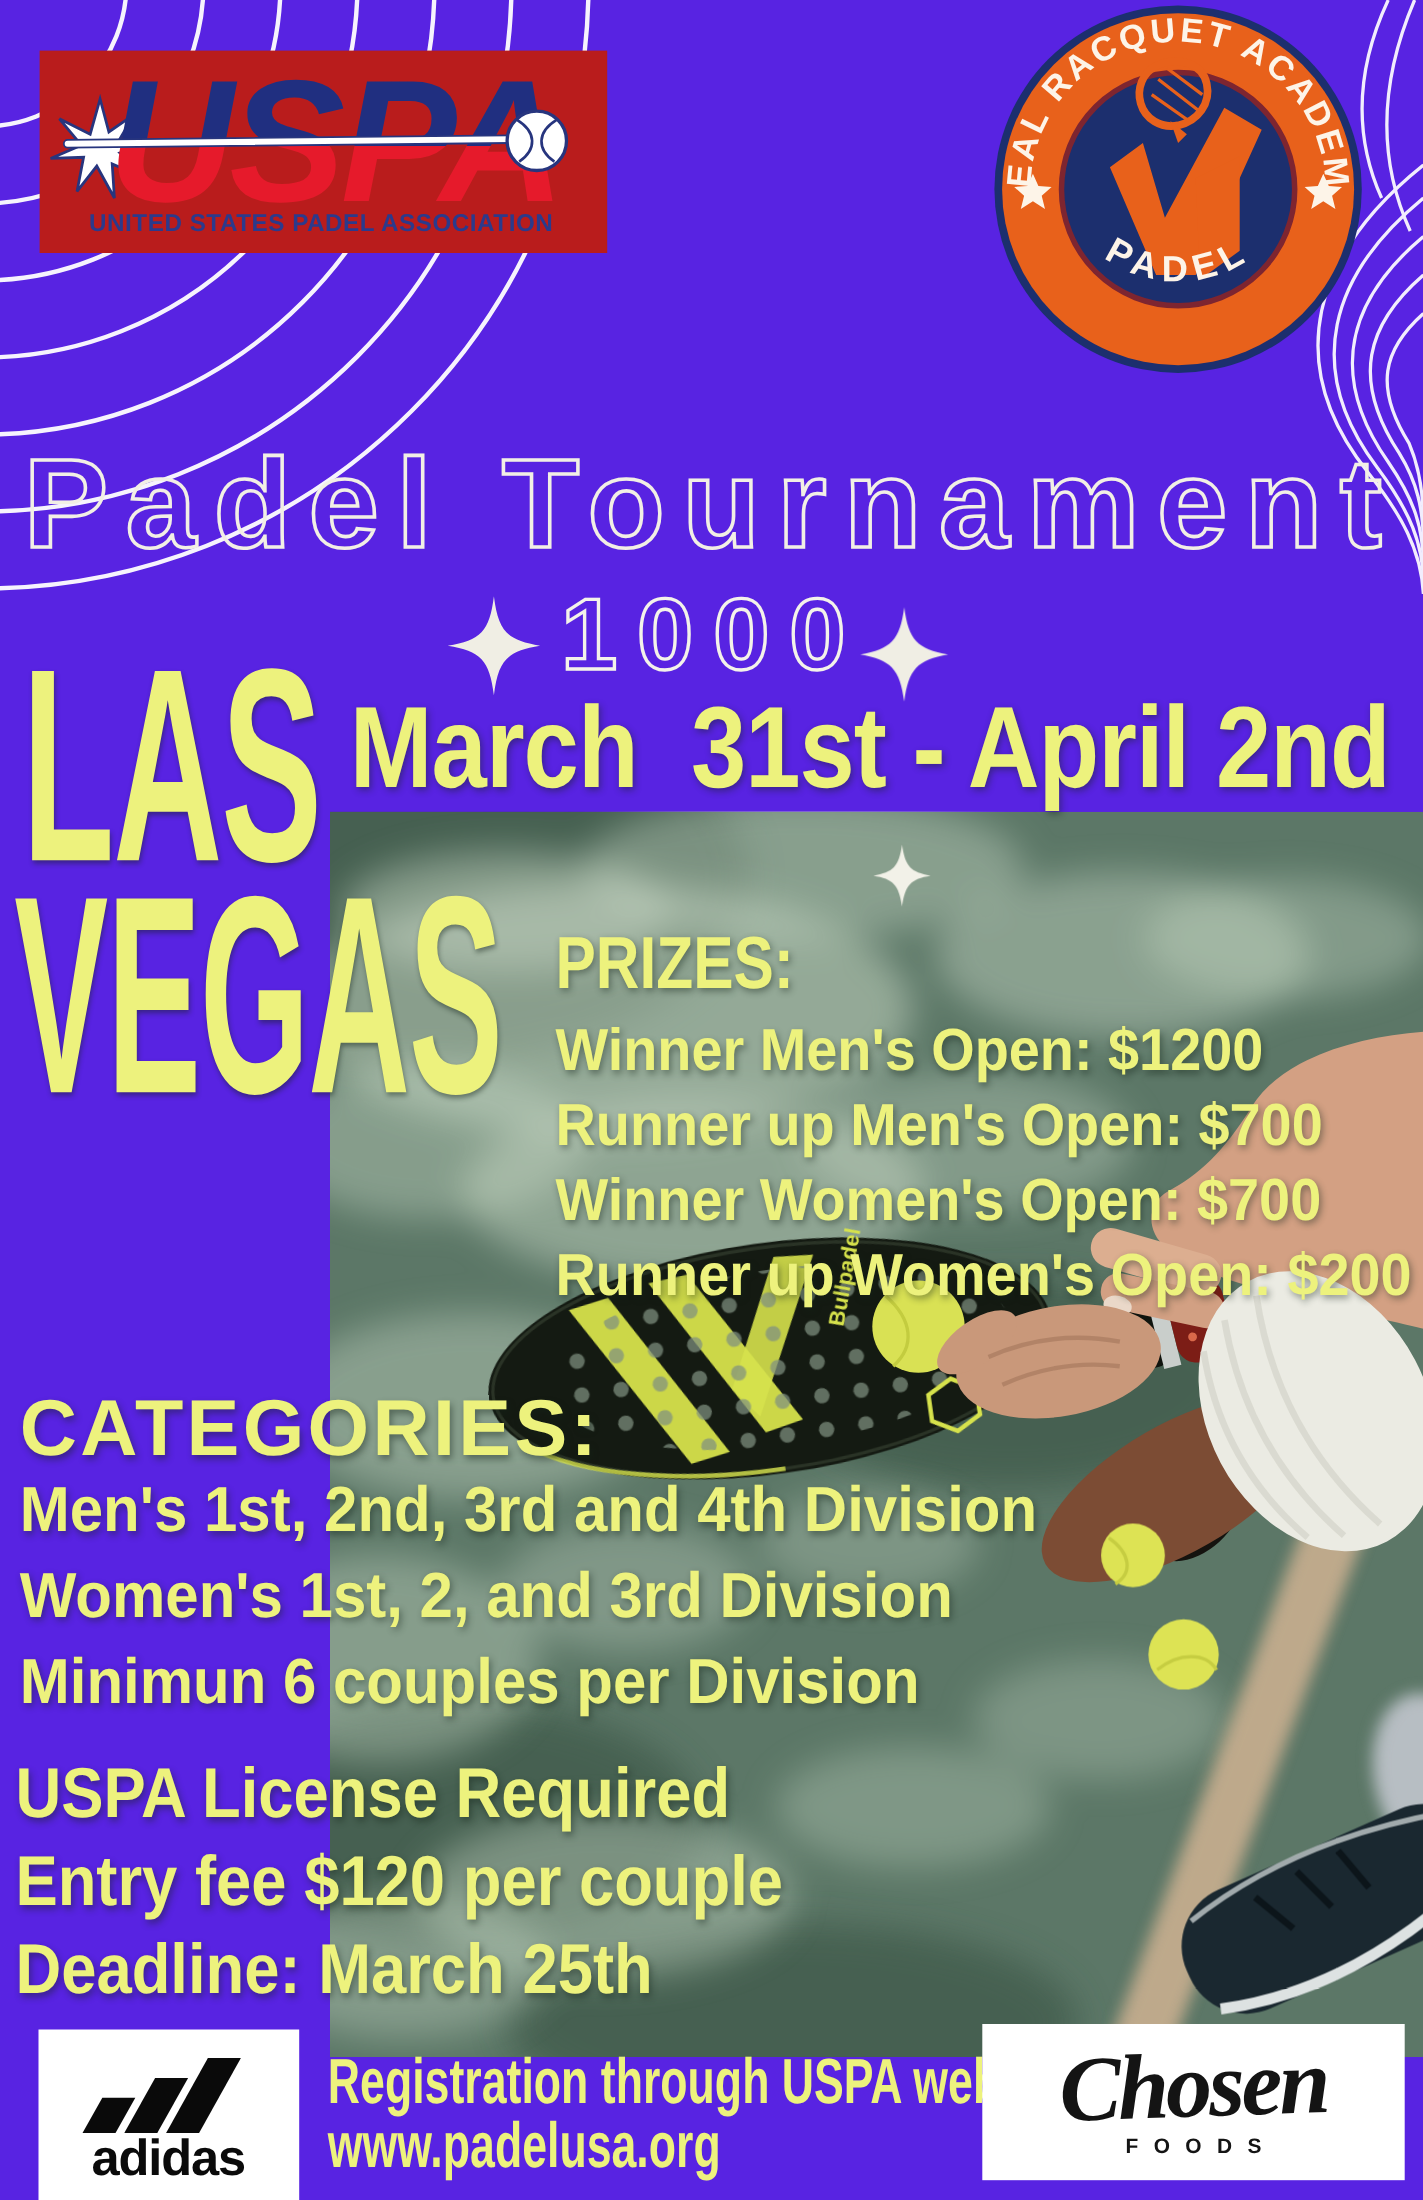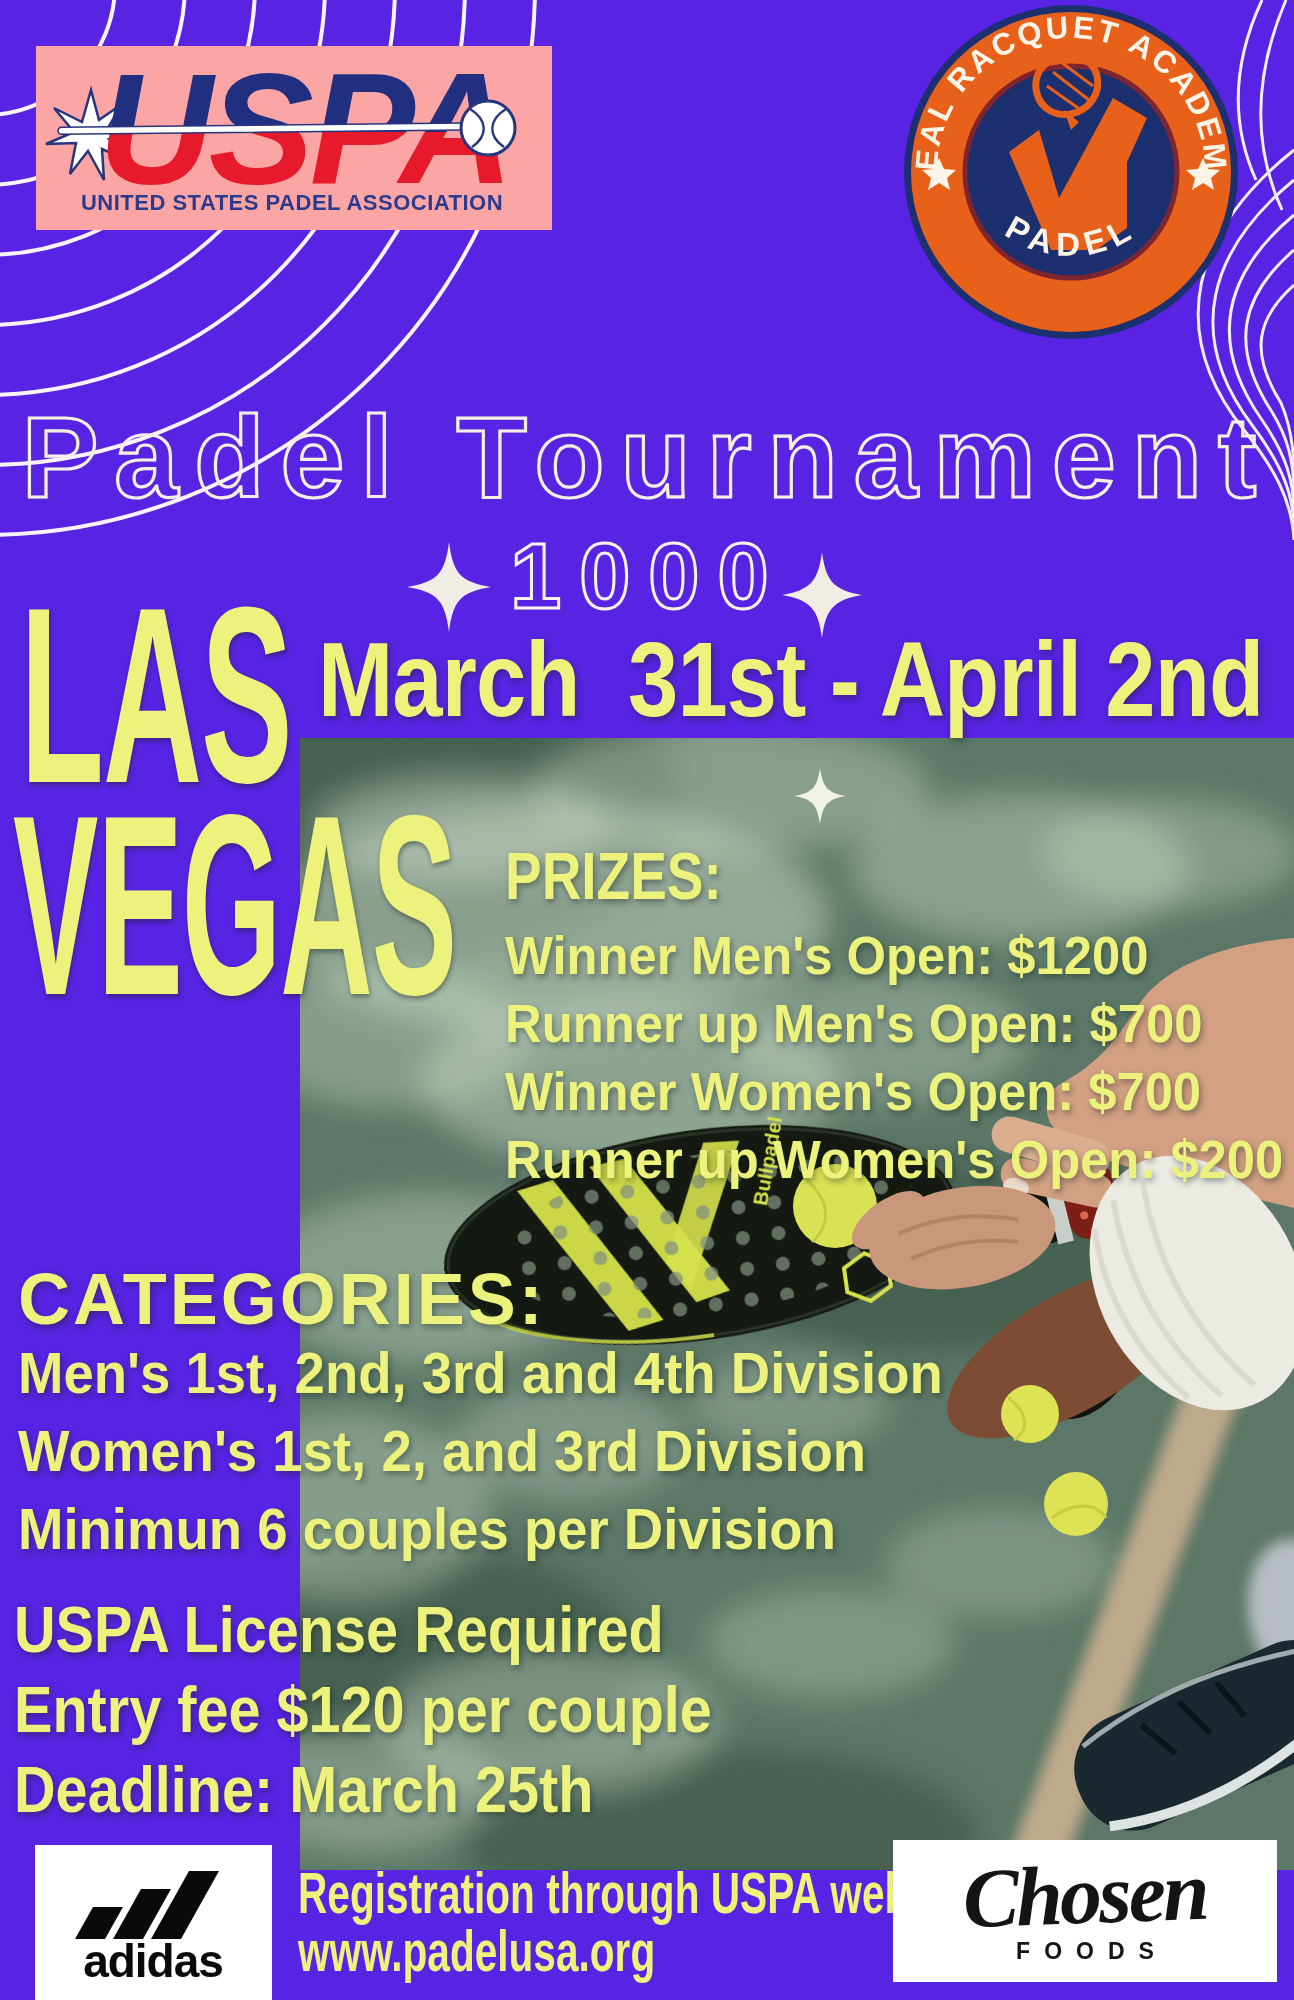--- a/index.html
+++ b/index.html
@@ -6,28 +6,28 @@
   .poster{
     position:relative; width:1294px; height:2000px; overflow:hidden;
     background:#5823E2;
     font-family:"Liberation Sans", sans-serif;
   }
   .abs{position:absolute;}
   
   .arcs-tl{left:0;top:0;z-index:0;}
   .waves-tr{right:0;top:0;z-index:0;}
   
-  .uspa-box{left:36px;top:46px;width:516px;height:184px;background:#fca5a5;z-index:4;}
+  .uspa-box{left:36px;top:46px;width:516px;height:184px;background:#b91c1c;z-index:4;}
   .rra{left:901px;top:2px;width:340px;height:340px;z-index:4;}
   .adidas-box{left:35px;top:1845px;width:237px;height:176px;background:#ffffff;z-index:4;}
   .chosen-box{left:893px;top:1840px;width:384px;height:142px;background:#ffffff;z-index:4;
               display:flex;flex-direction:column;align-items:center;justify-content:center;}
   .chosen-script{font-family:"Liberation Serif", serif;font-style:italic;font-weight:bold;
                  font-size:84px;line-height:0.9;color:#141414;letter-spacing:-3px;transform:rotate(-2deg);}
-  .chosen-sub{font-size:23px;font-weight:bold;color:#141414;letter-spacing:14px;margin-top:6px;text-indent:14px;}
+  .chosen-sub{font-size:19px;font-weight:bold;color:#141414;letter-spacing:14px;margin-top:6px;text-indent:14px;}
   
   .yellow{color:#EDF27D;}
   .shadowed{text-shadow:2px 3px 7px rgba(20,35,25,0.45);}
   .title-svg{left:0;top:385px;z-index:3;}
   .points-svg{left:498px;top:518px;z-index:3;}
   .sparkle{z-index:3;}
   .dates{left:318px;top:627px;z-index:3;font-size:105px;font-weight:bold;line-height:1;
          transform:scaleX(0.86);transform-origin:0 0;white-space:pre;letter-spacing:-1px;}
   .city{font-weight:bold;line-height:1;z-index:3;letter-spacing:-2px;}
   .city-las{left:20px;top:571px;font-size:250px;transform:scaleX(0.55);transform-origin:0 0;}

